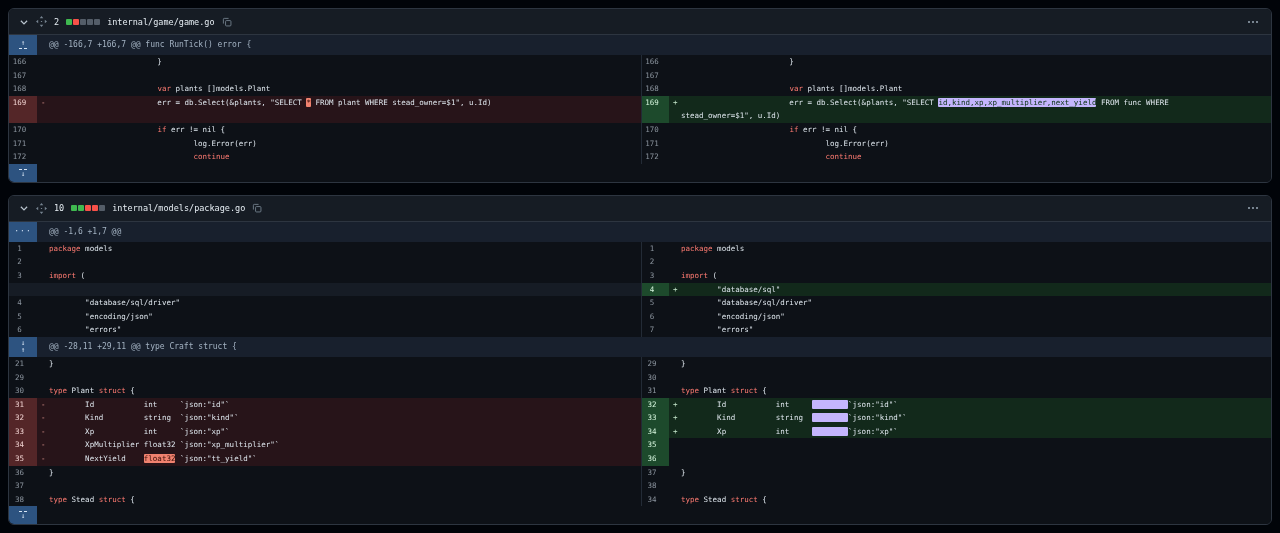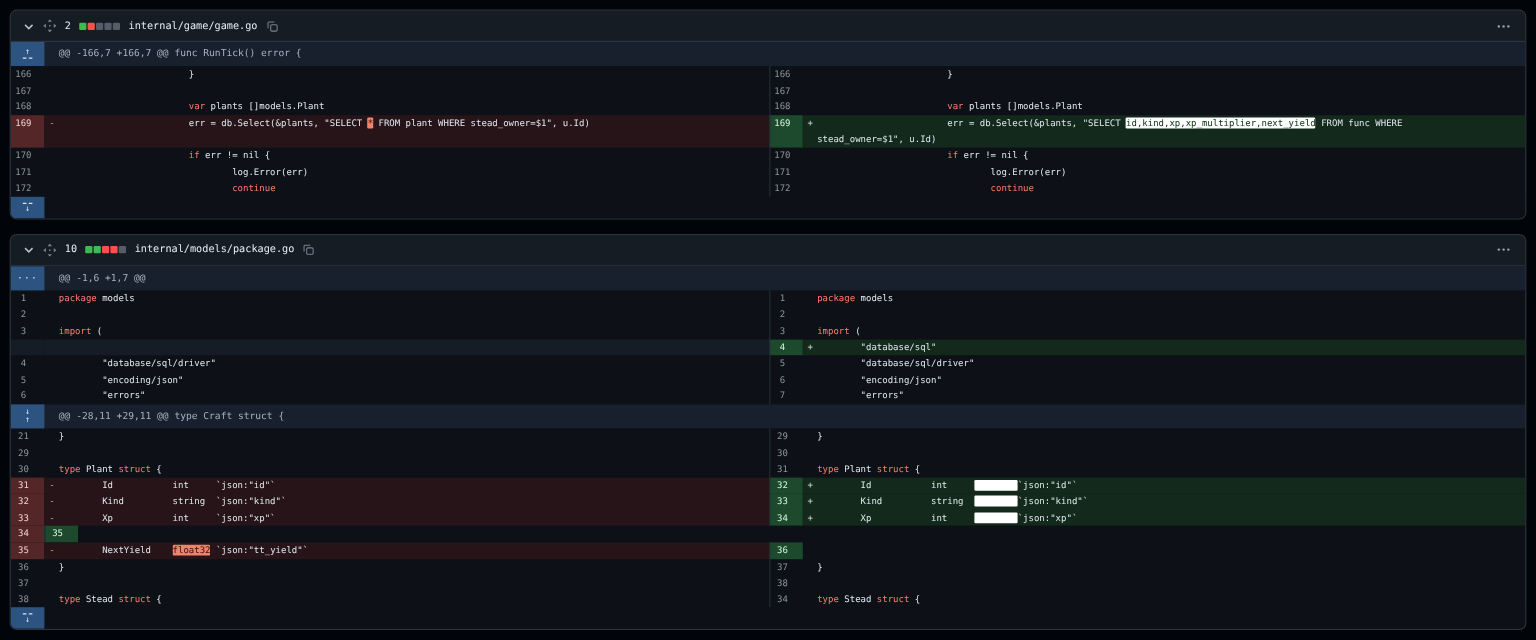--- a/index.html
+++ b/index.html
@@ -33,21 +33,21 @@
   .cl{height:13.6px;line-height:13.6px}
   .mk{display:inline-block;width:12px;padding-left:4px;color:#aab4be}
   .num.t-del{background:#542628;color:#f0d2d0}
   .num.t-add{background:#1d4a2c;color:#d5f5dd}
   .num.t-empty,.code.t-empty{background:#161c25}
   .code.t-del{background:#271419}
   .code.t-add{background:#12291b}
   .code.t-del .mk{color:#e89a92}
   .code.t-add .mk{color:#c7e8cd}
   .c-k{color:#ff7b72}
-  .c-ha{background:#ffffff;color:#07300f;border-radius:1px}
+  .c-ha{background:#c4b5fd;color:#07300f;border-radius:1px}
   .c-hd{background:#f0826f;color:#3b0e07;border-radius:1px}
   .brow{display:flex;height:18px;background:#0d1117}
   .brow .fill{flex:1}
   .fh svg{display:block}
 </style>
 </head>
 <body>
 
 <div class="page">
 
@@ -264,20 +264,21 @@
           <div class="code t-add"><div class="cl"><span class="mk">+</span><span>        Kind         string  </span><span class="c-ha">        </span><span>`json:"kind"`</span></div></div>
         </div>
         <div class="row">
           <div class="num t-del">33</div>
           <div class="code t-del"><div class="cl"><span class="mk">-</span><span>        Xp           int     `json:"xp"`</span></div></div>
           <div class="num t-add rn">34</div>
           <div class="code t-add"><div class="cl"><span class="mk">+</span><span>        Xp           int     </span><span class="c-ha">        </span><span>`json:"xp"`</span></div></div>
         </div>
         <div class="row">
           <div class="num t-del">34</div>
+          <div class="code t-del"><div class="cl"><span class="mk">-</span><span>        XpMultiplier float32 `json:"xp_multiplier"`</span></div></div>
           <div class="num t-add rn">35</div>
         </div>
         <div class="row">
           <div class="num t-del">35</div>
           <div class="code t-del"><div class="cl"><span class="mk">-</span><span>        NextYield    </span><span class="c-hd">float32</span><span> `json:"tt_yield"`</span></div></div>
           <div class="num t-add rn">36</div>
         </div>
         <div class="row">
           <div class="num t-ctx">36</div>
           <div class="code t-ctx"><div class="cl"><span class="mk"> </span><span>}</span></div></div>

